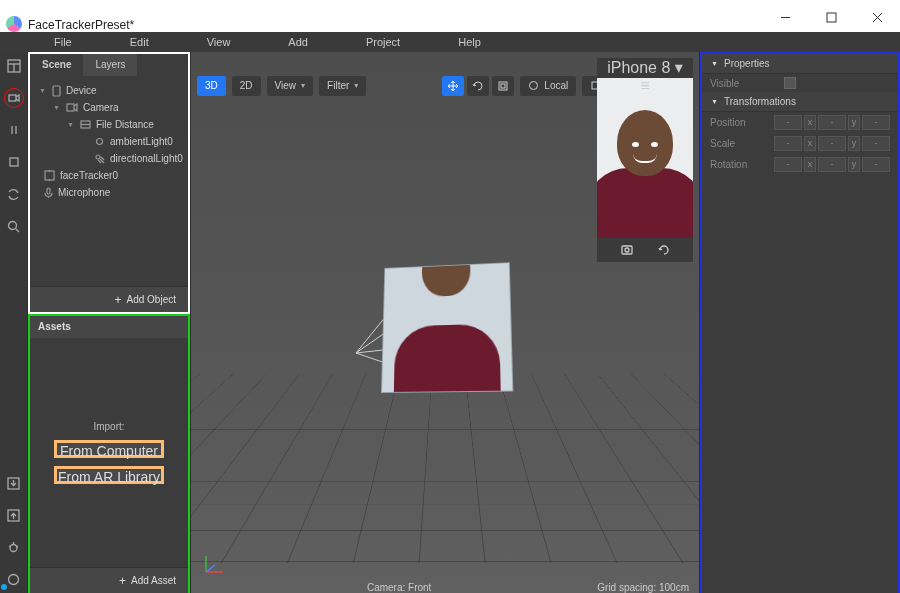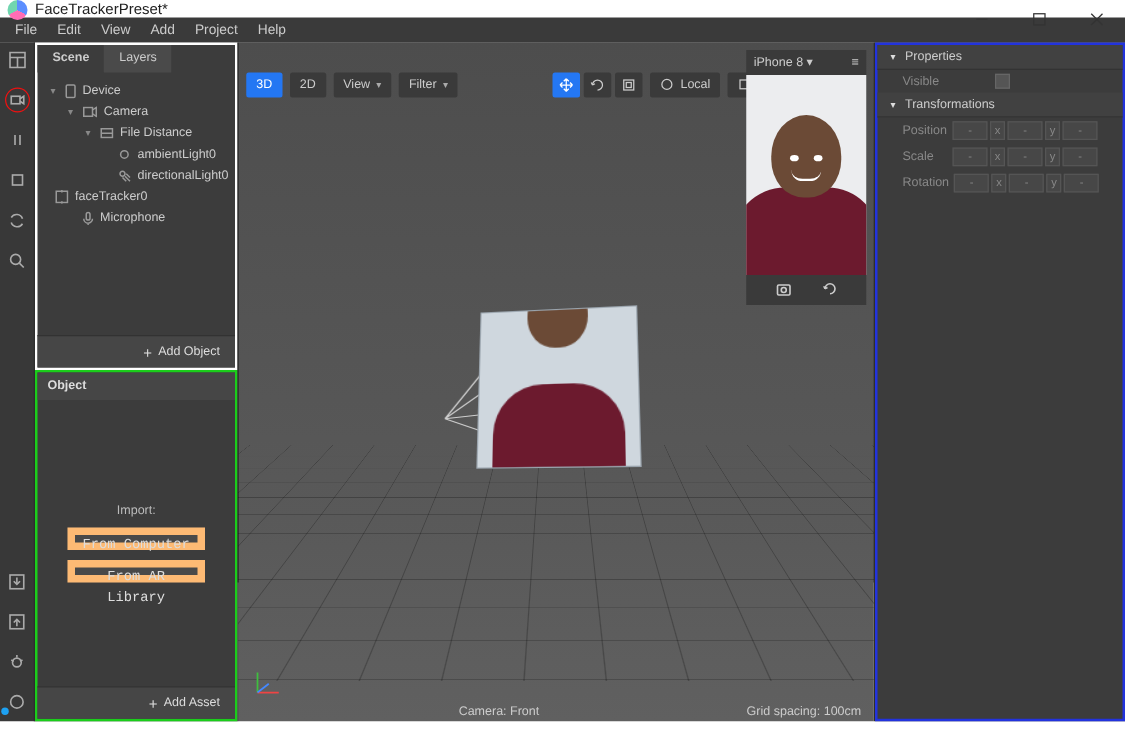--- a/index.html
+++ b/index.html
@@ -1,27 +1,27 @@
 <!DOCTYPE html>
 <html><head>
 <meta charset="utf-8">
 <style>
   * { box-sizing:border-box; margin:0; padding:0; font-family:"Segoe UI",Arial,sans-serif; }
   body { width:900px; height:593px; background:#fff; overflow:hidden; font-size:11px; color:#bbb; }
   
-  .titlebar { height:14px; display:flex; align-items:flex-start; padding:0 0 0 6px; }
+  .titlebar { height:32px; display:flex; align-items:flex-end; padding:0 0 0 6px; }
   .titlebar .logo { width:16px; height:16px; margin-right:6px; border-radius:50%;
     background:conic-gradient(#5c8eff 0 120deg,#ff6db5 120deg 240deg,#71d6b0 240deg 360deg); }
   .titlebar .title { font-size:12px; color:#222; }
   .titlebar .spacer { flex:1; }
   .winbtn { width:46px; height:30px; display:flex; align-items:center; justify-content:center; }
   .winbtn svg { stroke:#333; fill:none; stroke-width:1; }
   
   .menubar { height:20px; background:#3a3a3a; display:flex; align-items:center; padding:0 4px; color:#ccc; }
-  .menubar span { padding:0 8px; font-size:11px; cursor:default; }
+  .menubar span { padding:0 8px; font-size:11px; cursor:default;margin-left:42px; }
   
   .main { display:grid; grid-template-columns:28px 162px 510px 200px; grid-template-rows:543px; height:432px; background:#444; }
   
   .rail { background:#383838; display:flex; flex-direction:column; align-items:center; padding-top:4px; gap:12px; border-right:1px solid #2e2e2e; }
   .rail .ricon { width:20px; height:20px; display:flex; align-items:center; justify-content:center; }
   .rail .ricon.circled { border:1.8px solid #e11; border-radius:50%; }
   .rail svg { stroke:#aaa; fill:none; stroke-width:1.3; }
   .rail .bottom { margin-top:auto; margin-bottom:6px; display:flex; flex-direction:column; gap:12px; align-items:center;}
   .rail .bluedot { position:relative; }
   .rail .bluedot::after { content:""; position:absolute; width:6px; height:6px; background:#1da1f2; border-radius:50%; left:-3px; bottom:-1px; }
@@ -33,21 +33,21 @@
   .tab.active { background:#3c3c3c; font-weight:bold; }
   .tree { padding:6px 0 0 0; font-size:10px; }
   .tree .row { display:flex; align-items:center; height:17px; color:#ccc; gap:5px; }
   .tree .row svg { stroke:#999; fill:none; stroke-width:1.2; flex:0 0 auto; }
   .tw { width:9px; text-align:center; color:#888; font-size:8px;}
   .addbar { margin-top:auto; height:26px; background:#464646; display:flex; align-items:center; justify-content:flex-end; padding-right:12px; gap:5px; color:#ddd; font-size:10px; border-top:1px solid #323232;}
   .assets-panel { flex:1; background:#3c3c3c; border:2px solid #1bcd1b; display:flex; flex-direction:column; }
   .assets-header { height:22px; line-height:22px; padding:0 8px; font-size:10px; font-weight:bold; background:#464646; color:#ddd;}
   .assets-body { flex:1; display:flex; flex-direction:column; align-items:center; justify-content:center; gap:8px;}
   .assets-body .lbl { font-size:10px; color:#bbb;}
-  .imp-btn { width:110px; height:18px; line-height:17px; text-align:center; font-size:11px; background:#494949; border:6px solid #fdba74; color:#ddd;font-family:Liberation Mono, monospace;}
+  .imp-btn { width:110px; height:18px; line-height:17px; text-align:center; font-size:14px; background:#494949; border:3px solid #fdba74; color:#ddd;}
   
   .viewport { position:relative; background:linear-gradient(#4d4d4d,#595959 70%,#606060); overflow:hidden; border-left:1px solid #2e2e2e; border-right:1px solid #2e2e2e; }
   .grid3d { position:absolute; inset:-120px -250px 0 -250px;
     background-color:transparent;
     background-image:
       linear-gradient(rgba(0,0,0,0.25) 1px,transparent 1px),
       linear-gradient(90deg,rgba(0,0,0,0.25) 1px,transparent 1px);
     background-size:60px 60px;
     transform:perspective(650px) rotateX(62deg);
     transform-origin:50% 90%;
@@ -60,34 +60,34 @@
   .vp-toolbar .group { display:flex; gap:3px; }
   .vp-footer { position:absolute; bottom:2px; left:0; right:0; display:flex; justify-content:space-between; padding:0 10px; font-size:10px; color:#ccc;}
   .axis { position:absolute; left:10px; bottom:18px; width:26px; height:26px; }
   .face-plane { position:absolute; left:190px; top:210px; width:130px; height:130px; perspective:500px;}
   .face-plane .plane { width:100%; height:100%; background:#cfd7de; transform:rotateX(12deg) rotateY(-8deg); border:1px solid #9aa4ad; display:flex; align-items:flex-end; justify-content:center; overflow:hidden;}
   .mini-head  { width:50px; height:56px; background:#6b4a36; border-radius:50% 50% 46% 46%; position:relative; top:-30px;}
   .mini-shirt { width:105px; height:66px; background:#6c1a2e; border-radius:40px 40px 0 0; }
   .wire { position:absolute; left:160px; top:246px; width:60px; height:80px; }
   
   .preview { position:absolute; right:6px; top:6px; width:96px; }
-  .preview .bar { height:20px; background:#3a3a3a; display:flex; align-items:center; justify-content:space-between; padding:0 6px; color:#ccc; font-size:10px;}
+  .preview .bar { height:20px; background:#3a3a3a; display:flex; align-items:center; justify-content:space-between; padding:0 6px; color:#ccc; font-size:16px;flex-direction:column;}
   .preview .img { height:160px; background:#ecedef; display:flex; flex-direction:column; align-items:center; justify-content:flex-end; overflow:hidden;}
   .pv-head { width:56px; height:66px; background:#6b4a36; border-radius:50% 50% 46% 46%; position:relative; top:8px; z-index:1;}
   .pv-head::before,.pv-head::after{content:"";position:absolute;width:7px;height:5px;background:#fff;border-radius:50%;top:32px;}
   .pv-head::before{left:15px;} .pv-head::after{right:15px;}
   .pv-mouth{position:absolute;width:24px;height:9px;border-bottom:2.5px solid #fff;border-radius:0 0 14px 14px;left:16px;top:44px;}
   .pv-shirt { width:118px; height:70px; background:#6c1a2e; border-radius:42px 42px 0 0;}
   .preview .ftr { height:24px; background:#3a3a3a; display:flex; align-items:center; justify-content:space-evenly;}
   .preview .ftr svg { stroke:#ccc; fill:none; stroke-width:1.3;}
   
   .props { background:#3c3c3c; border:2px solid #2233dd; padding:0; }
   .props .sect { padding:4px 8px; font-size:10px; color:#ccc; background:#414141; border-bottom:1px solid #333; display:flex; align-items:center; gap:5px;}
   .props .sect .tw { color:#ddd;}
-  .props .line { display:flex; align-items:center; padding:3px 20px; gap:4px; font-size:10px; color:#888;}
+  .props .line { display:flex; align-items:center; padding:3px 8px; gap:4px; font-size:10px; color:#888;}
   .props .line .lab { width:70px;}
   .props .xyz { display:flex; gap:2px;}
   .props .fld { width:28px; height:15px; background:#474747; border:1px solid #555; font-size:9px; color:#888; text-align:center; line-height:13px;}
   .chk { width:12px; height:12px; background:#555; border:1px solid #666;}
 </style>
 </head>
 <body>
 
 <div class="titlebar">
   <div class="logo"></div>
@@ -238,37 +238,37 @@
           </div>
         <div class="row" style="">
             <span class="tw"></span>
             <svg width="11" height="11">
               <rect x="1" y="1" width="9" height="9"></rect>
               <line x1="5.5" y1="0" x2="5.5" y2="2"></line>
               <line x1="5.5" y1="9" x2="5.5" y2="11"></line>
             </svg>
             <span>faceTracker0</span>
           </div>
-        <div class="row" style="padding-left:22px">
+        <div class="row" style="">
             <span class="tw"></span>
             <svg width="9" height="12">
               <rect x="3" y="1" width="3" height="6" rx="1.5"></rect>
               <path d="M1 6 A3.5 3.5 0 0 0 8 6 M4.5 9 L4.5 11"></path>
             </svg>
             <span>Microphone</span>
           </div>
       </div>
       <div class="addbar">
         <span style="font-size:12px">+</span>
         <span>Add Object</span>
       </div>
     </div>
 
     <div class="assets-panel">
-      <div class="assets-header">Object</div>
+      <div class="assets-header">Assets</div>
       <div class="assets-body">
         <div class="lbl">Import:</div>
         <div class="imp-btn">From Computer</div>
         <div class="imp-btn">From AR Library</div>
       </div>
       <div class="addbar">
         <span style="font-size:12px">+</span>
         <span>Add Asset</span>
       </div>
     </div>

